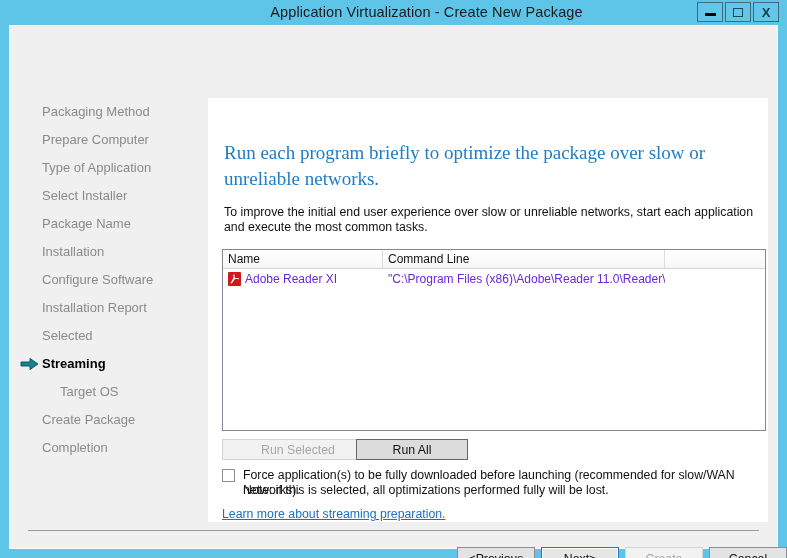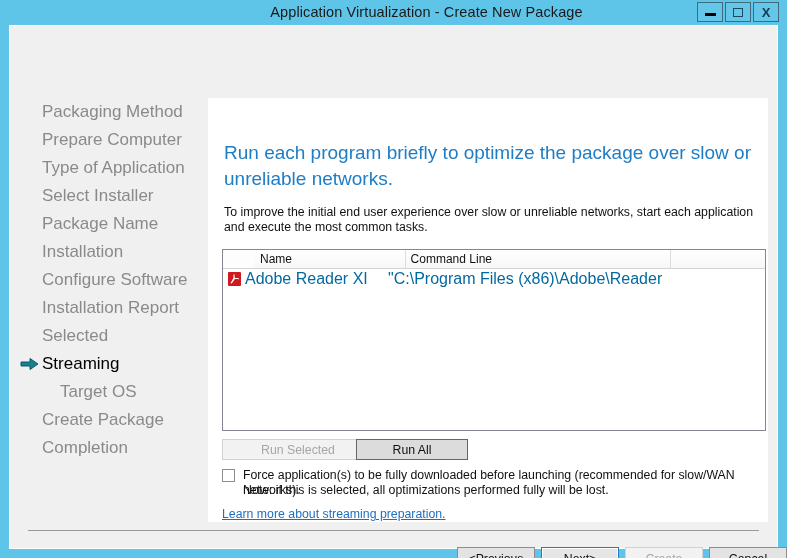--- a/index.html
+++ b/index.html
@@ -111,28 +111,28 @@
     position: absolute;
     left: 10px; top: 72px;
     width: 178px; height: 410px;
     background: #f0f0f0;
   }
   .nav-item {
     position: relative;
     height: 28px;
     line-height: 28px;
     padding-left: 22px;
-    font-size: 17px;
+    font-size: 13px;
     color: #8a8a8a;
     white-space: nowrap;
   }
   .nav-item.sub { padding-left: 40px; }
   .nav-item.current {
     color: #000000;
-    font-weight: normal;
+    font-weight: bold;
   }
   .nav-arrow {
     position: absolute;
     left: 0px; top: 7px;
     width: 20px; height: 14px;
   }
 
   
   .main {
     position: absolute;
@@ -141,20 +141,21 @@
     background: #ffffff;
   }
   .main-heading {
     position: absolute;
     left: 16px; top: 42px;
     width: 530px;
     font-size: 19px;
     line-height: 26px;
     color: #1f7dc4;
     font-weight: normal;
+    font-family: Liberation Serif, serif;
   }
   .main-sub {
     position: absolute;
     left: 16px; top: 107px;
     width: 534px;
     font-size: 12.3px;
     line-height: 15px;
     color: #111;
   }
 
@@ -175,31 +176,31 @@
   .th {
     font-size: 12px;
     color: #111;
     padding-left: 5px;
     line-height: 18px;
     border-right: 1px solid #dcdcdc;
     background: linear-gradient(to bottom, #ffffff 0%, #f7f7f7 100%);
     overflow: hidden;
     white-space: nowrap;
   }
-  .th.c1 { width: 160px; margin-left: 32px; }
+  .th.c1 { width: 160px; }
   .th.c2 { width: 282px; }
   .th.c3 { width: 100px; border-right: none; }
   .trow {
     display: flex;
     height: 19px;
     align-items: center;
   }
   .td {
-    font-size: 16px;
-    color: #0369a1;
+    font-size: 12px;
+    color: #6d28d9;
     padding-left: 5px;
     white-space: nowrap;
     overflow: hidden;
     display: flex;
     align-items: center;
   }
   .td.c1 { width: 160px; }
   .td.c2 { width: 282px; }
   .pdf-icon {
     width: 13px; height: 14px;

